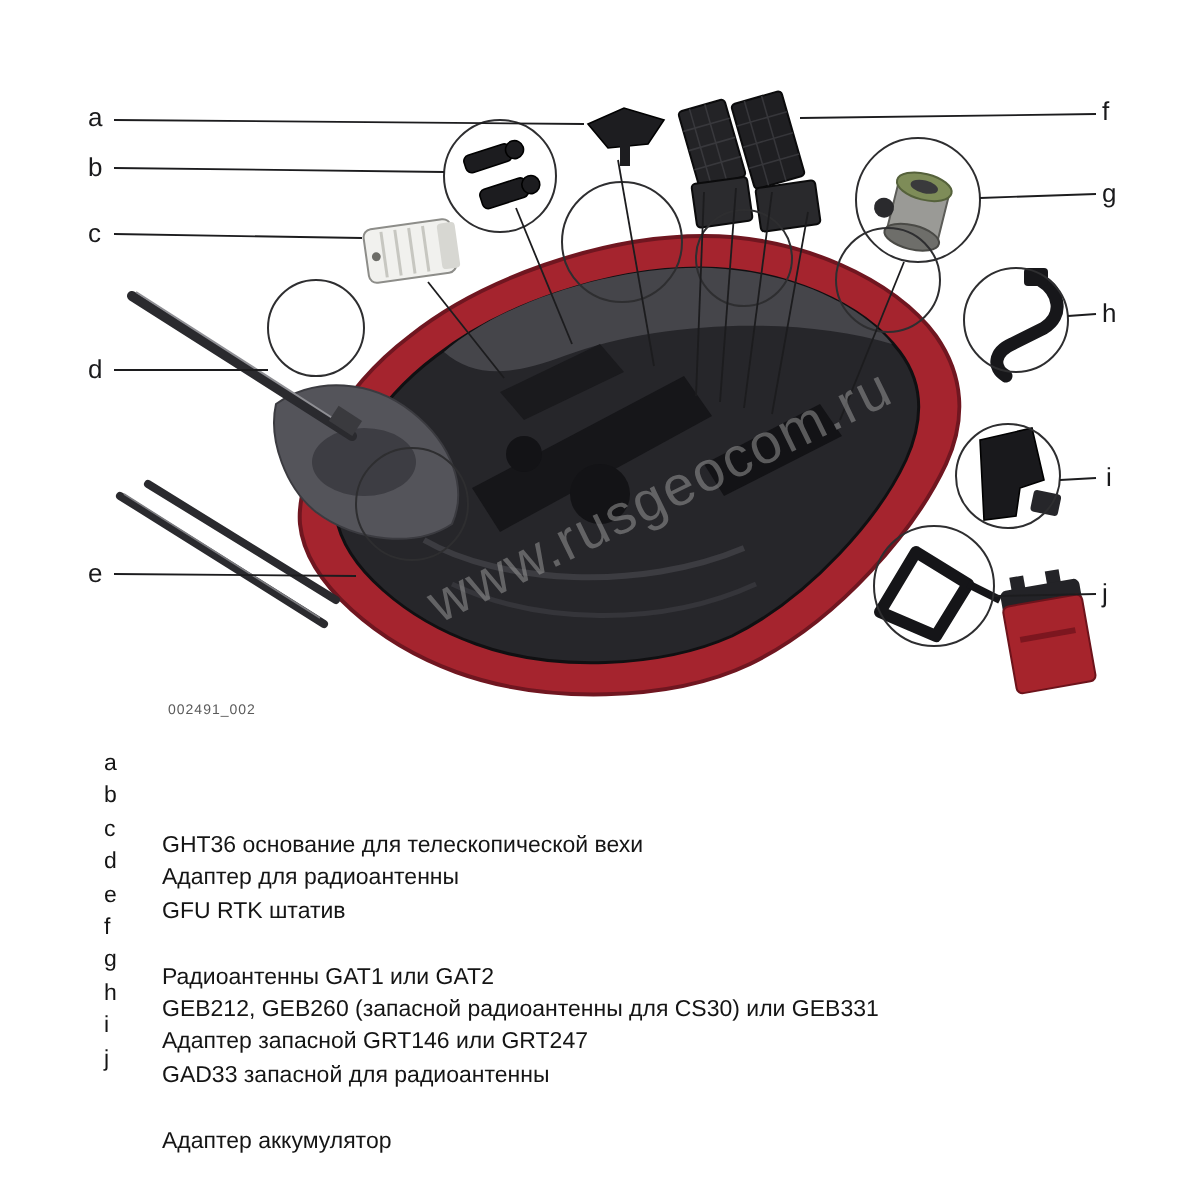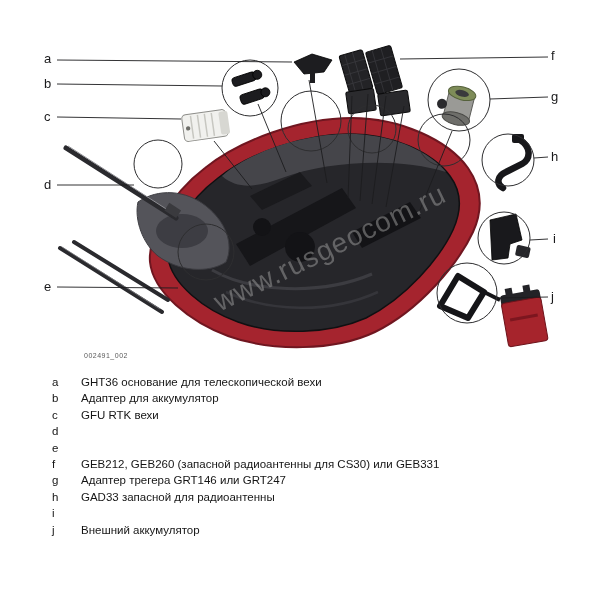--- a/index.html
+++ b/index.html
@@ -18,21 +18,21 @@
     color:rgba(150,150,150,0.55);pointer-events:none;white-space:nowrap;
   }
   .figure-id{
     position:absolute;left:84px;top:352px;font-size:7px;color:#5a5a5a;letter-spacing:0.5px;
   }
   .legend{
     position:absolute;left:52px;top:376px;width:530px;font-size:11.5px;line-height:13px;
   }
   .legend-row{display:flex;align-items:flex-start;height:16.4px;}
   .legend-key{flex:0 0 29px;width:29px;}
-  .legend-text{flex:1;white-space:nowrap;}
+  .legend-text{flex:1;white-space:nowrap;margin-top:41px;}
 </style>
 </head>
 <body>
 
 <div class="canvas">
 
   <div class="diagram">
     <svg width="600" height="370" viewBox="0 0 600 370">
 
       <g>
@@ -185,46 +185,47 @@
     <div class="figure-id">002491_002</div>
   </div>
 
   <div class="legend">
     <div class="legend-row">
       <span class="legend-key">a</span>
       <span class="legend-text">GHT36 основание для телескопической вехи</span>
     </div>
     <div class="legend-row">
       <span class="legend-key">b</span>
-      <span class="legend-text">Адаптер для аккумулятор</span>
+      <span class="legend-text">Адаптер для радиоантенны</span>
     </div>
     <div class="legend-row">
       <span class="legend-key">c</span>
-      <span class="legend-text">GFU RTK вехи</span>
+      <span class="legend-text">GFU RTK штатив</span>
     </div>
     <div class="legend-row">
       <span class="legend-key">d</span>
     </div>
     <div class="legend-row">
       <span class="legend-key">e</span>
+      <span class="legend-text">Радиоантенны GAT1 или GAT2</span>
     </div>
     <div class="legend-row">
       <span class="legend-key">f</span>
       <span class="legend-text">GEB212, GEB260 (запасной радиоантенны для CS30) или GEB331</span>
     </div>
     <div class="legend-row">
       <span class="legend-key">g</span>
-      <span class="legend-text">Адаптер трегера GRT146 или GRT247</span>
+      <span class="legend-text">Адаптер запасной GRT146 или GRT247</span>
     </div>
     <div class="legend-row">
       <span class="legend-key">h</span>
       <span class="legend-text">GAD33 запасной для радиоантенны</span>
     </div>
     <div class="legend-row">
       <span class="legend-key">i</span>
     </div>
     <div class="legend-row">
       <span class="legend-key">j</span>
-      <span class="legend-text">Внешний аккумулятор</span>
+      <span class="legend-text">Адаптер аккумулятор</span>
     </div>
   </div>
 
 </div>
 
 </body></html>

